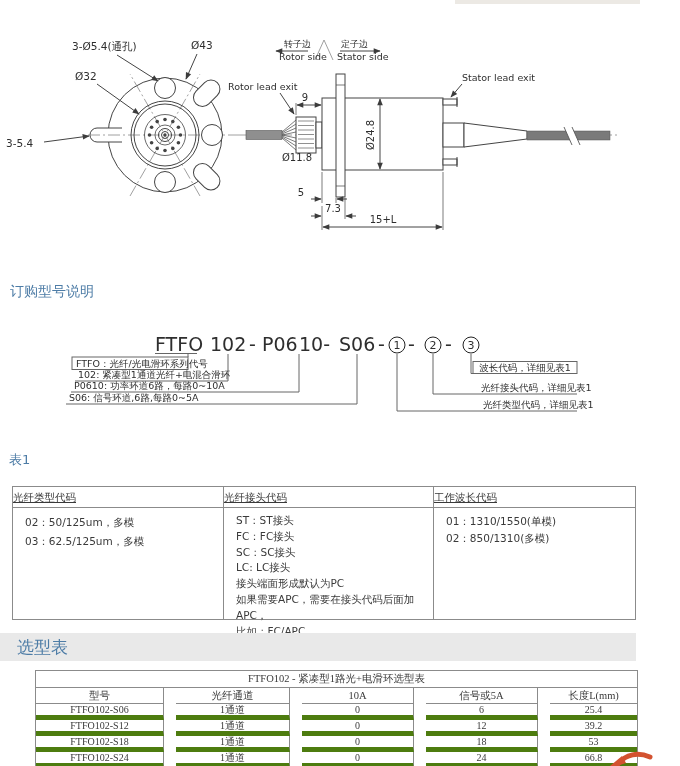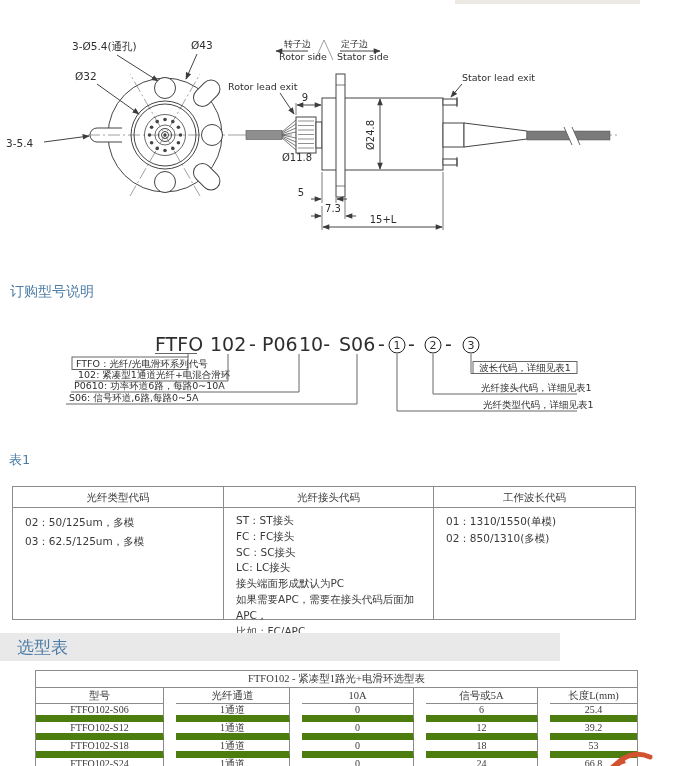--- a/index.html
+++ b/index.html
@@ -2,40 +2,40 @@
 <html><head>
 <meta charset="utf-8">
 <style>
   html,body{margin:0;padding:0;background:#fff;}
   .page{position:relative;width:680px;height:766px;background:#fff;overflow:hidden;
         font-family:"DejaVu Sans","Liberation Sans",sans-serif;color:#333;padding-left:8px;}
   svg text{font-family:"DejaVu Sans","Liberation Sans",sans-serif;fill:#2e2e2e;}
   .heading{position:absolute;color:#4d7ca6;}
   .order-heading{left:10px;top:283px;font-size:14px;}
   .t1-heading{left:9px;top:451px;font-size:13px;}
-  .band{position:absolute;left:0;top:633px;width:560px;height:28px;background:#e9e9e9;}
+  .band{position:absolute;left:0;top:633px;width:636px;height:28px;background:#e9e9e9;}
   .band span{display:block;margin-left:17px;line-height:28px;font-size:17px;color:#4d7ca6;}
   
   .t1{position:absolute;left:12px;top:486px;width:622px;border:1px solid #8b8b8b;
       display:grid;grid-template-columns:210px 211px 1fr;font-size:10.5px;color:#3a3a3a;}
-  .t1 .hd{height:20px;line-height:20px;text-align:center;border-bottom:1px solid #8b8b8b;}
+  .t1 .hd{height:20px;line-height:20px;text-align:left;border-bottom:1px solid #8b8b8b;text-decoration:underline;}
   .t1 .mid{border-left:1px solid #8b8b8b;border-right:1px solid #8b8b8b;}
   .t1 .bd{height:106px;padding:5px 0 0 12px;}
   .t1 .b1 .ln{line-height:19px;}
   .t1 .b2 .ln{line-height:15.8px;}
   .t1 .b3 .ln{line-height:17px;}
   
   .sel{position:absolute;left:35px;top:670px;width:601px;border:1px solid #8b8b8b;
        font-size:10.5px;color:#3a3a3a;text-align:center;font-family:Liberation Serif, serif;}
   .sel .titlerow{height:16px;line-height:16px;border-bottom:1px solid #8b8b8b;}
   .sel .row{display:grid;grid-template-columns:128px 114px 112px 112px 1fr;gap:12px;}
   .sel .row>div{border-right:1px solid #8b8b8b;}
   .sel .row>div:last-child{border-right:none;}
   .sel .hrow>div{height:15px;line-height:15px;border-bottom:1px solid #8b8b8b;}
-  .sel .drow>div{height:11px;line-height:11px;border-bottom:7px solid #4d7c0f;font-size:10px;}
+  .sel .drow>div{height:11px;line-height:11px;border-bottom:5px solid #4d7c0f;font-size:10px;}
   .sel .drow:last-child>div{border-bottom:none;}
   .sliver{position:absolute;left:455px;top:0;width:185px;height:4px;background:#ece9e4;}
   .red-arrow{position:absolute;left:608px;top:748px;}
 </style>
 </head>
 <body>
 
 <div class="page">
 
   <div class="sliver"></div>

